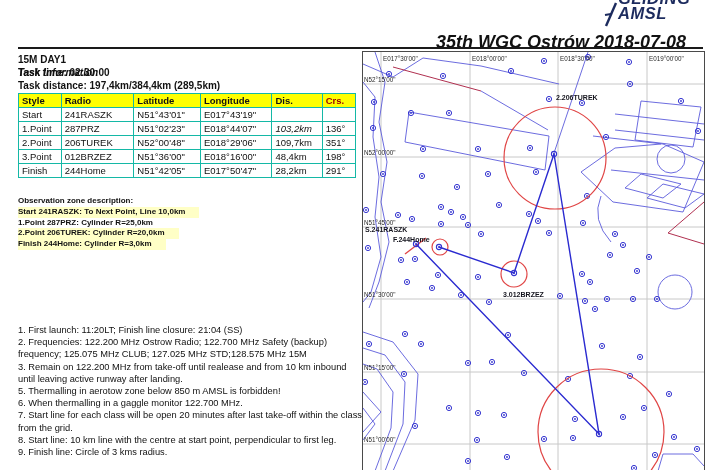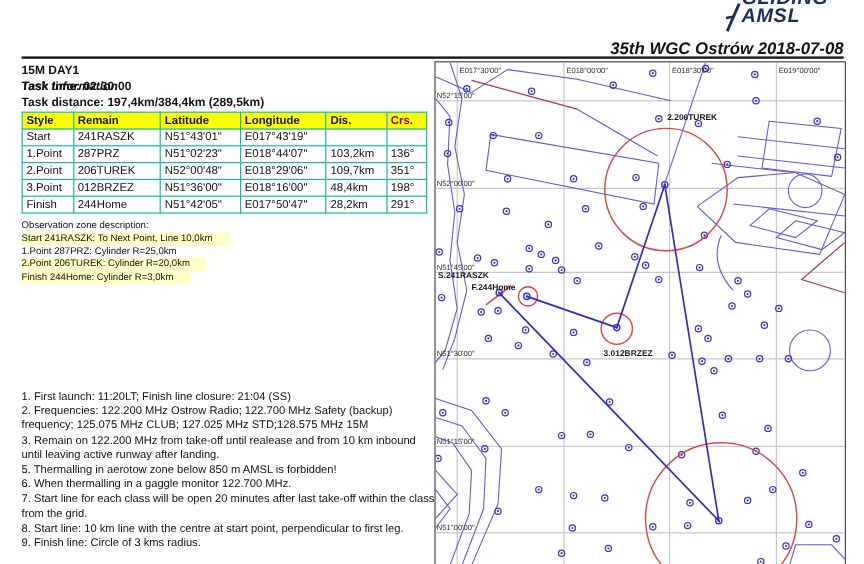--- a/index.html
+++ b/index.html
@@ -4,32 +4,32 @@
 <style>
   html,body{margin:0;padding:0;}
   .page{position:relative;width:720px;height:470px;background:#ffffff;overflow:hidden;
         font-family:"Liberation Sans",sans-serif;color:#111;}
   
   .logo{position:absolute;left:604px;top:-9px;display:flex;align-items:flex-start;}
   .logo-mark{margin-top:10px;}
   .logo-text{color:#1c2b5e;font-weight:bold;font-style:italic;font-size:16.5px;line-height:15px;letter-spacing:.5px;}
   
   .title{position:absolute;left:18px;top:31px;font-size:10px;font-weight:bold;font-style:italic;margin-top:36px;}
-  .competition{position:absolute;right:17px;top:32px;font-size:14px;font-weight:bold;font-style:italic;}
+  .competition{position:absolute;right:34px;top:32px;font-size:18px;font-weight:bold;font-style:italic;}
   .rule{position:absolute;left:18px;top:47px;width:685px;height:2px;background:#1a1a1a;}
   
   .meta{position:absolute;left:18px;top:53px;width:338px;font-size:10px;font-weight:bold;line-height:13px;}
   .meta .row{display:flex;justify-content:space-between;}
   
   table.tp{position:absolute;left:18px;top:93px;width:338px;border-collapse:collapse;font-size:9.5px;}
   table.tp th,table.tp td{border:1px solid #14b8a6;padding:0px 3px;height:13px;text-align:left;white-space:nowrap;}
   table.tp th{background:#ffff00;font-weight:bold;}
   table.tp th.crs{color:#990000;}
   
-  .obs{position:absolute;left:18px;top:183px;font-size:8px;line-height:10.8px;}
+  .obs{position:absolute;left:18px;top:196px;font-size:8px;line-height:10.8px;font-weight:bold;}
   .obs .oline{display:inline-block;padding-right:14px;}
   .obs .hl{background:#ffffc6;}
   
   .notes{position:absolute;left:18px;top:324px;width:344px;font-size:9.3px;line-height:12.2px;}
   
   .map{position:absolute;left:362px;top:51px;width:341px;height:419px;border:1.5px solid #4a4a4a;box-sizing:content-box;background:#fff;}
   .map svg{display:block;}
 </style>
 </head>
 <body>
@@ -56,42 +56,42 @@
       <span>15M DAY1</span>
     </div>
     <div>Task time: 02:30:00</div>
     <div>Task distance: 197,4km/384,4km (289,5km)</div>
   </div>
 
   <table class="tp">
     <thead>
         <tr id="tp-head">
           <th>Style</th>
-          <th>Remain</th>
+          <th>Radio</th>
           <th>Latitude</th>
           <th>Longitude</th>
           <th>Dis.</th>
           <th class="crs">Crs.</th>
         </tr>
       </thead>
     <tbody id="tp-body">
         <tr>
           <td style="width: 40px;">Start</td>
           <td style="width: 78px;">241RASZK</td>
           <td style="width: 68px;">N51°43'01"</td>
           <td style="width: 73px;">E017°43'19"</td>
           <td style="width: 48px;"></td>
           <td style="width: 31px;"></td>
         </tr>
         <tr>
           <td style="width: 40px;">1.Point</td>
           <td style="width: 78px;">287PRZ</td>
           <td style="width: 68px;">N51°02'23"</td>
           <td style="width: 73px;">E018°44'07"</td>
-          <td style="width: 48px;">103,2km</td>
+          <td style="width: 48px; font-style: italic;">103,2km</td>
           <td style="width: 31px;">136°</td>
         </tr>
         <tr>
           <td style="width: 40px;">2.Point</td>
           <td style="width: 78px;">206TUREK</td>
           <td style="width: 68px;">N52°00'48"</td>
           <td style="width: 73px;">E018°29'06"</td>
           <td style="width: 48px;">109,7km</td>
           <td style="width: 31px;">351°</td>
         </tr>

